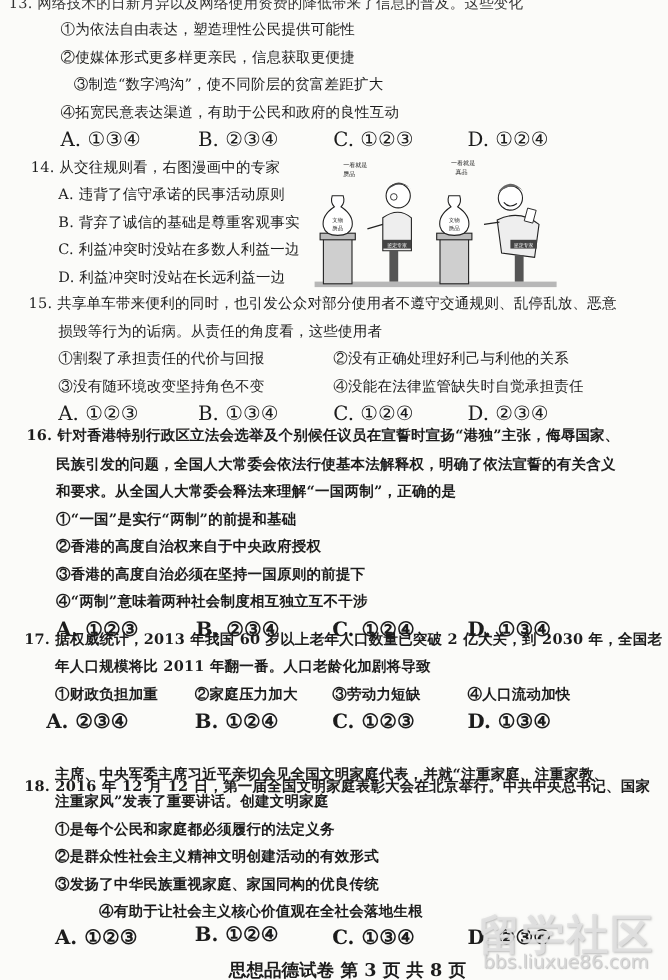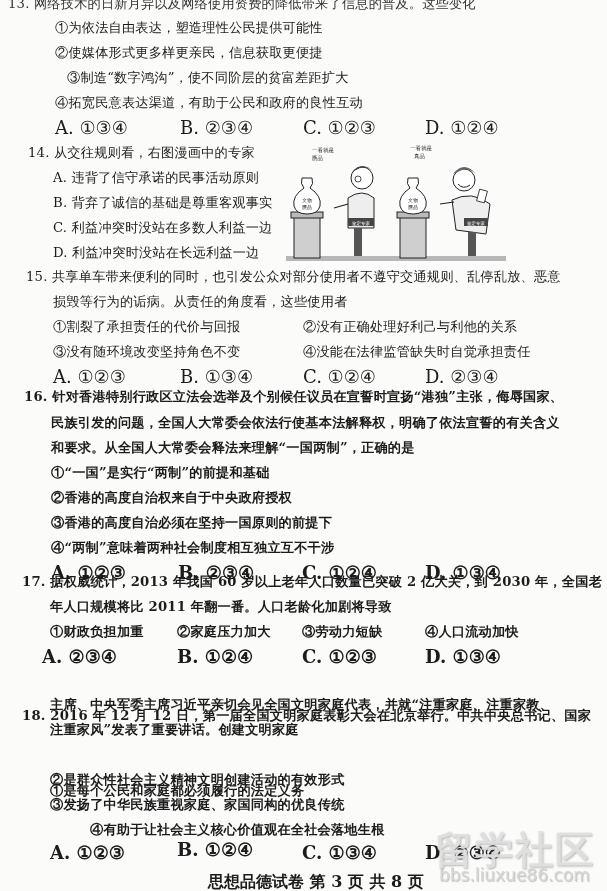--- a/index.html
+++ b/index.html
@@ -129,21 +129,21 @@
     <div class="opt bold" style="left:42px; top:649px;text-align:center;">A. ②③④</div>
     <div class="opt bold" style="left:177px; top:649px;">B. ①②④</div>
     <div class="opt bold" style="left:302px; top:649px;">C. ①②③</div>
     <div class="opt bold" style="left:425px; top:649px;">D. ①③④</div>
   </div>
 
   <div>
     <div class="line bold" style="left:22px; top:708px;">18.  2016 年 12 月 12 日，第一届全国文明家庭表彰大会在北京举行。中共中央总书记、国家</div>
     <div class="line bold" style="left:50px; top:697px;">主席、中央军委主席习近平亲切会见全国文明家庭代表，并就“注重家庭、注重家教、</div>
     <div class="line bold" style="left:50px; top:722px;">注重家风”发表了重要讲话。创建文明家庭</div>
-    <div class="line bold" style="left:50px; top:747px;margin-top:36px;">①是每个公民和家庭都必须履行的法定义务</div>
+    <div class="line bold" style="left:50px; top:747px;">①是每个公民和家庭都必须履行的法定义务</div>
     <div class="line bold" style="left:50px; top:772px;">②是群众性社会主义精神文明创建活动的有效形式</div>
     <div class="line bold" style="left:50px; top:797px;">③发扬了中华民族重视家庭、家国同构的优良传统</div>
     <div class="line bold" style="left:50px; top:822px;padding-left:40px;">④有助于让社会主义核心价值观在全社会落地生根</div>
     <div class="opt bold" style="left:50px; top:845px;">A. ①②③</div>
     <div class="opt bold" style="left:177px; top:842px;">B. ①②④</div>
     <div class="opt bold" style="left:302px; top:845px;">C. ①③④</div>
     <div class="opt bold" style="left:425px; top:845px;">D. ②③④</div>
   </div>
 
   <div class="footer" style="left:208px; top:872px;">思想品德试卷   第 3 页  共 8 页</div>

